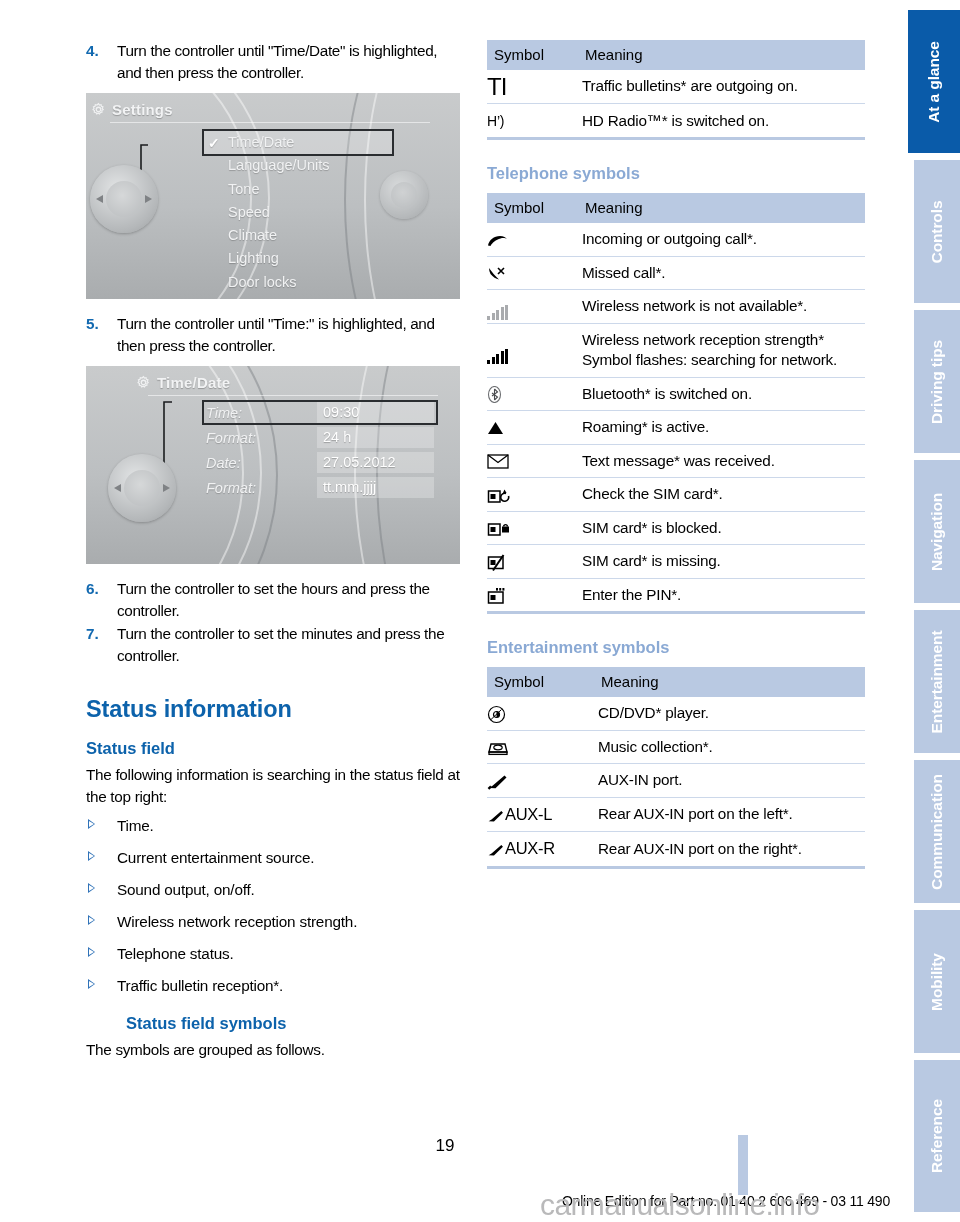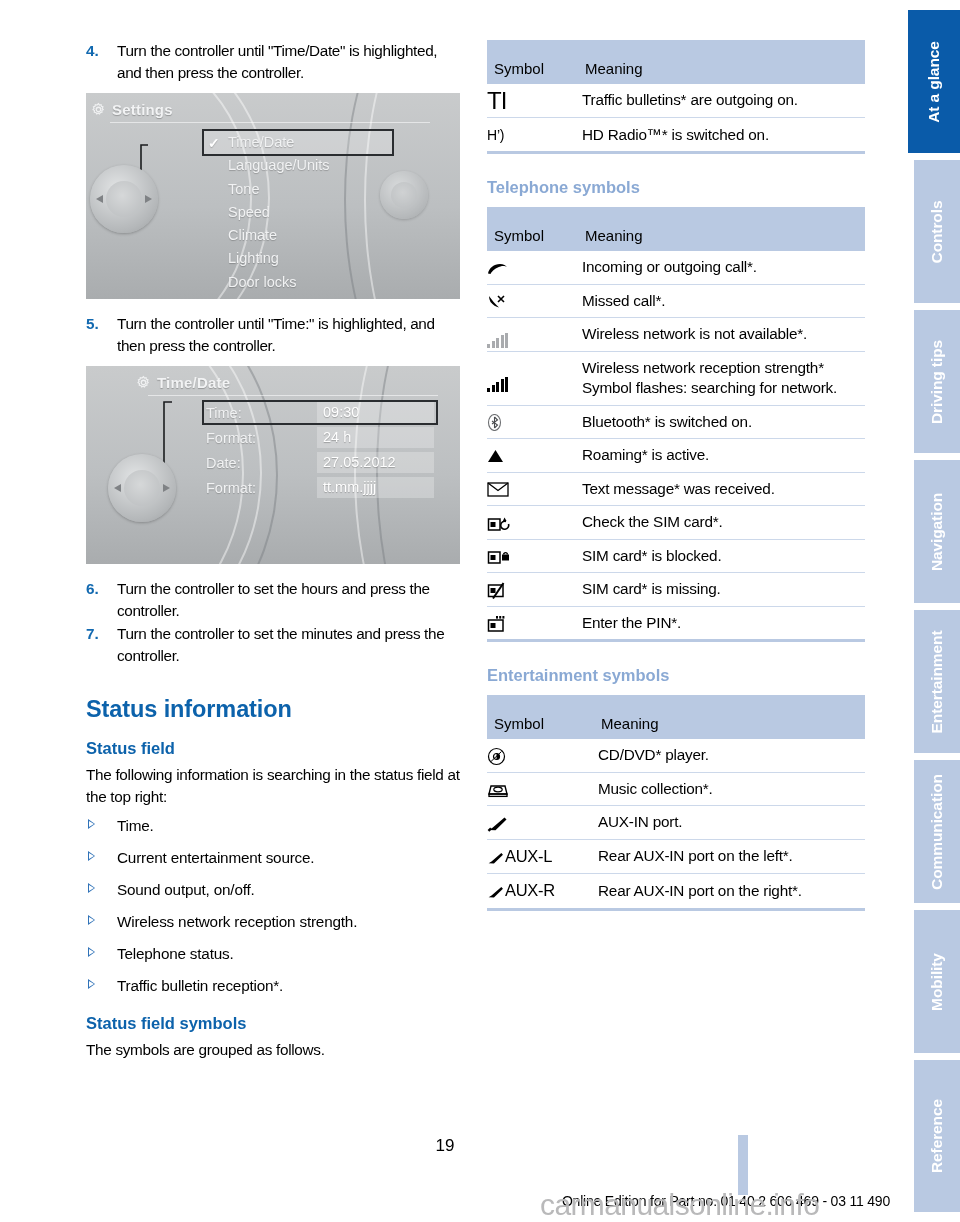--- a/index.html
+++ b/index.html
@@ -117,21 +117,21 @@
     position: absolute; left: 4px; top: 1px;
     color: #ffffff; font-size: 14px; font-weight: bold;
   }
 
   
   .td-rows { position: absolute; left: 118px; top: 36px; width: 230px; }
   .td-row { height: 23px; position: relative; margin-bottom: 2px; }
   .td-label {
     position: absolute; left: 2px; top: 0;
     color: #f1f2f3; font-size: 14.5px; line-height: 22px;
-    font-weight: 500; text-shadow: 0 1px 1px rgba(0,0,0,.22);
+    font-weight: 500; text-shadow: 0 1px 1px rgba(0,0,0,.22); font-style: italic;
   }
   .td-value-box {
     position: absolute; left: 113px; top: 0;
     width: 117px; height: 21px;
     background: rgba(255,255,255,0.26);
   }
   .td-value {
     position: absolute; left: 119px; top: 0;
     color: #ffffff; font-size: 14.5px; line-height: 21px;
     font-weight: 500; text-shadow: 0 1px 1px rgba(0,0,0,.25);
@@ -225,21 +225,21 @@
     width: 378px;
     border-collapse: collapse;
     margin: 0 0 8px 0;
     border-bottom: 3px solid #b9c9e2;
   }
   table.symtab thead th {
     background: #b9c9e2;
     font-size: 15px;
     font-weight: normal;
     text-align: left;
-    padding: 20px 0 7px 0;
+    padding: 6px 0 7px 0;
     color: #000;
   }
   table.symtab thead th.c-sym  { width: 88px; padding-left: 7px; }
   table.symtab thead th.c-mean { padding-left: 3px; }
   table.symtab tbody td {
     border-bottom: 1px solid #ccd8ea;
     padding: 6px 0 6px 0;
     font-size: 15.3px;
     line-height: 20.5px;
     vertical-align: middle;
@@ -478,21 +478,21 @@
 
     <ul class="tri">
       <li><span class="tri-mark"></span><span>Time.</span></li>
       <li><span class="tri-mark"></span><span>Current entertainment source.</span></li>
       <li><span class="tri-mark"></span><span>Sound output, on/off.</span></li>
       <li><span class="tri-mark"></span><span>Wireless network reception strength.</span></li>
       <li><span class="tri-mark"></span><span>Telephone status.</span></li>
       <li><span class="tri-mark"></span><span>Traffic bulletin reception*.</span></li>
     </ul>
 
-    <h2 class="sub" style="margin-top:18px;">Status field symbols</h2>
+    <h2 class="sub" style="margin-top:18px;margin-left:40px;">Status field symbols</h2>
     <p class="body">The symbols are grouped as follows.</p>
   </div>
 
   <div class="column" id="col-right">
 
     <table class="symtab">
       <thead>
         <tr>
           <th class="c-sym">Symbol</th>
           <th class="c-mean">Meaning</th>

